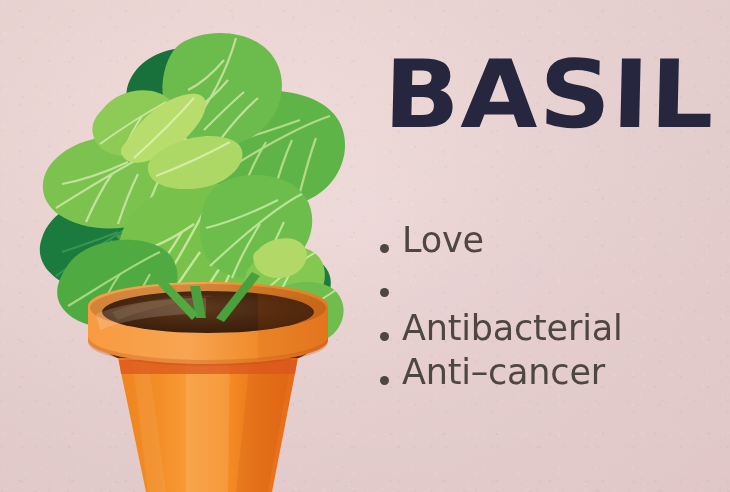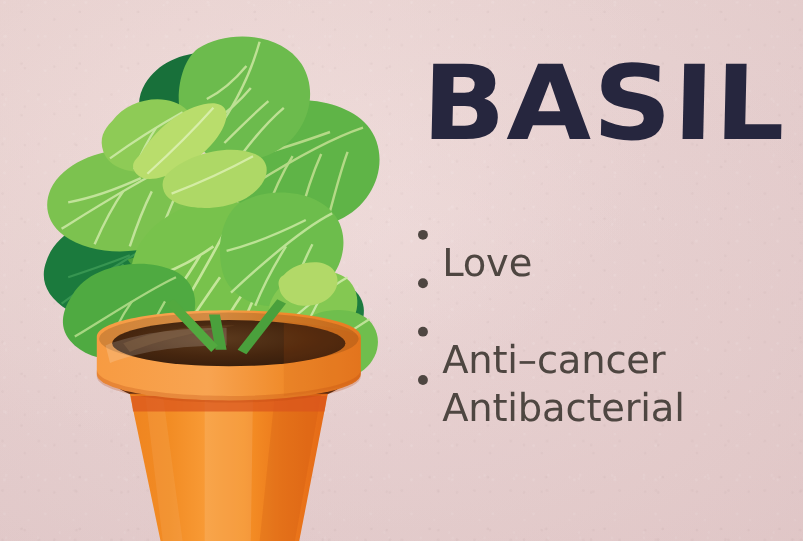--- a/index.html
+++ b/index.html
@@ -81,21 +81,21 @@
   .benefits {
     position: absolute;
     left: 0;
     top: 218px;
     margin: 0;
     padding: 0;
     list-style: none;
   }
   .benefit {
     display: flex;
-    align-items: flex-start;
+    align-items: flex-end;
     height: 44px;
     white-space: nowrap;
   }
   .bullet {
     display: inline-block;
     width: 9px;
     height: 9px;
     border-radius: 50%;
     background: #4e4641;
     margin-right: 13px;
@@ -308,22 +308,22 @@
     <ul class="benefits">
       <li class="benefit">
         <span class="bullet"></span>
         <span class="benefit-label">Love</span>
       </li>
       <li class="benefit">
         <span class="bullet"></span>
       </li>
       <li class="benefit">
         <span class="bullet"></span>
-        <span class="benefit-label">Anti–cancer</span>
+        <span class="benefit-label">Antibacterial</span>
       </li>
       <li class="benefit">
         <span class="bullet"></span>
-        <span class="benefit-label">Antibacterial</span>
+        <span class="benefit-label">Anti–cancer</span>
       </li>
     </ul>
 
   </div>
 </div>
 
 </body></html>

